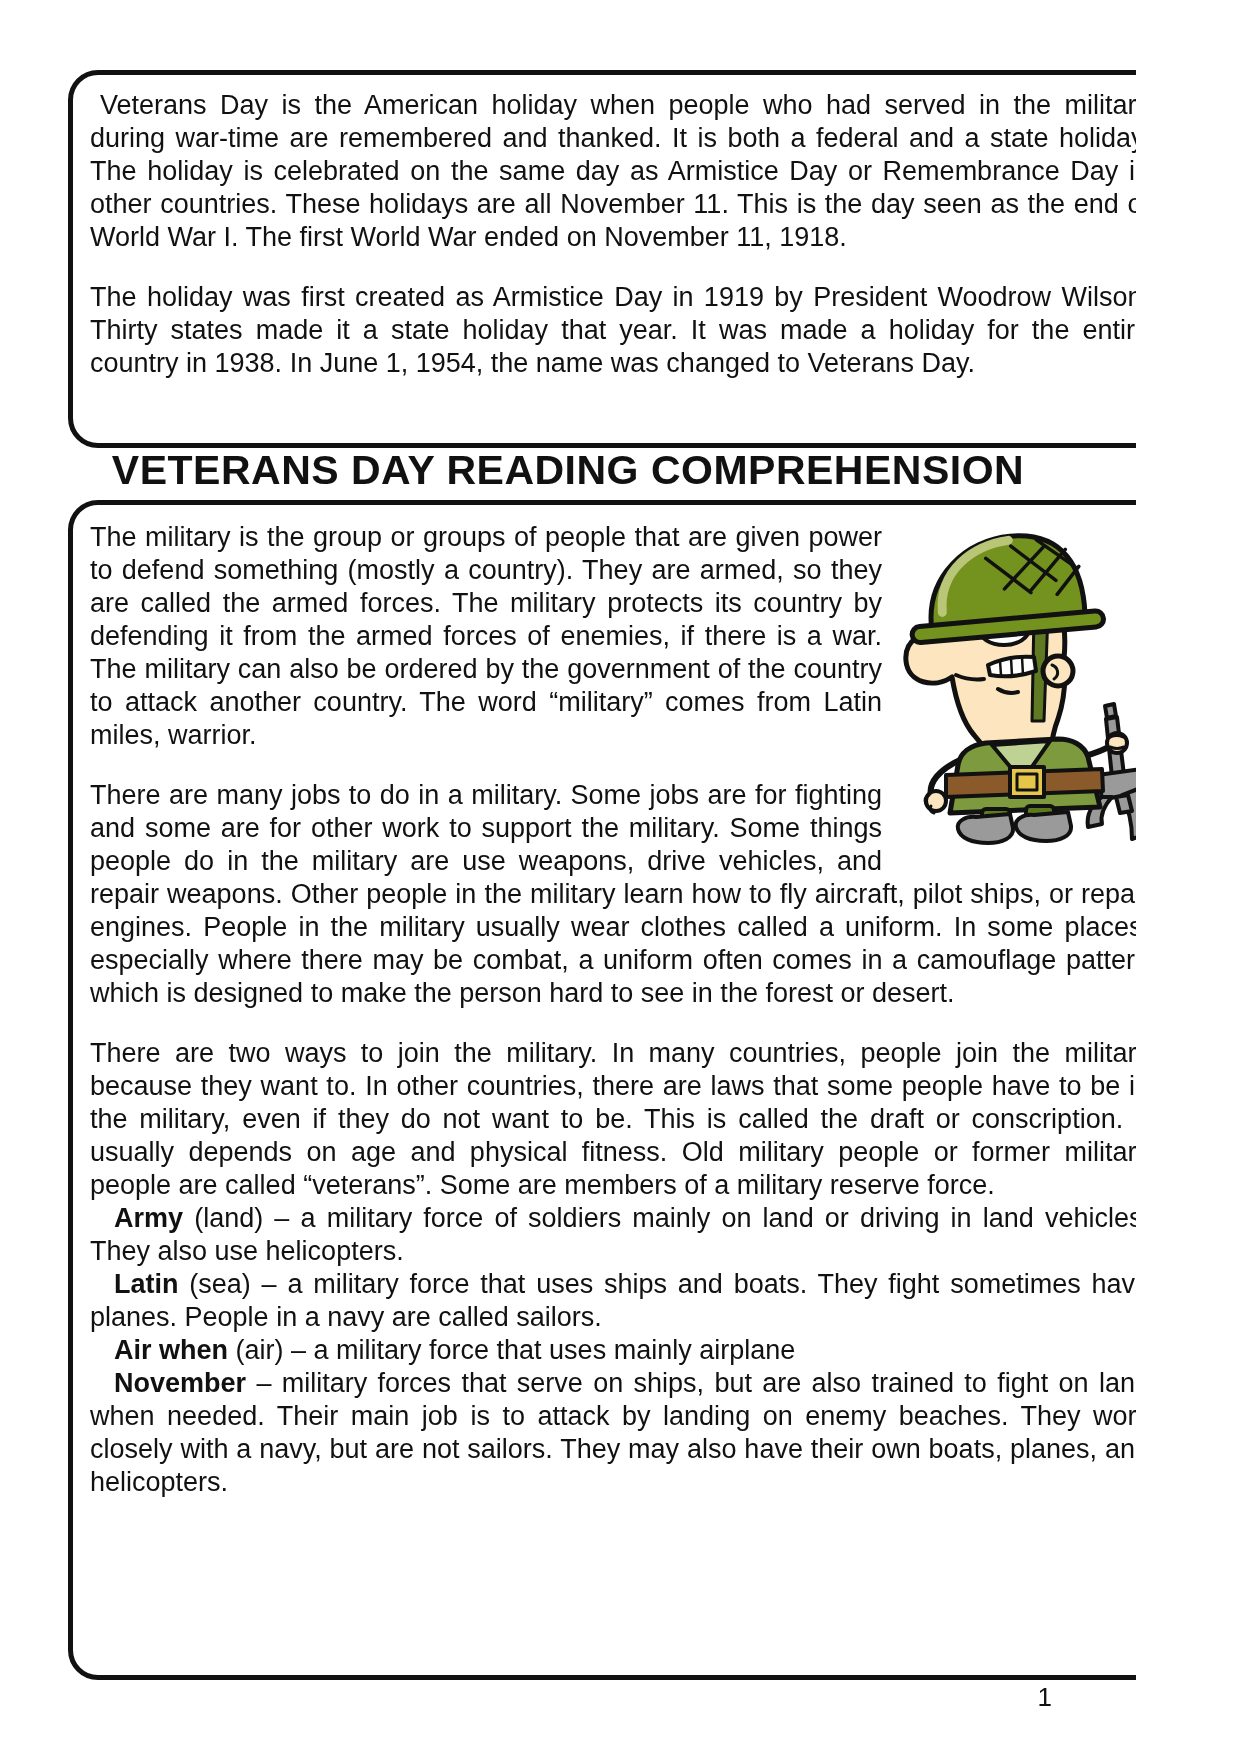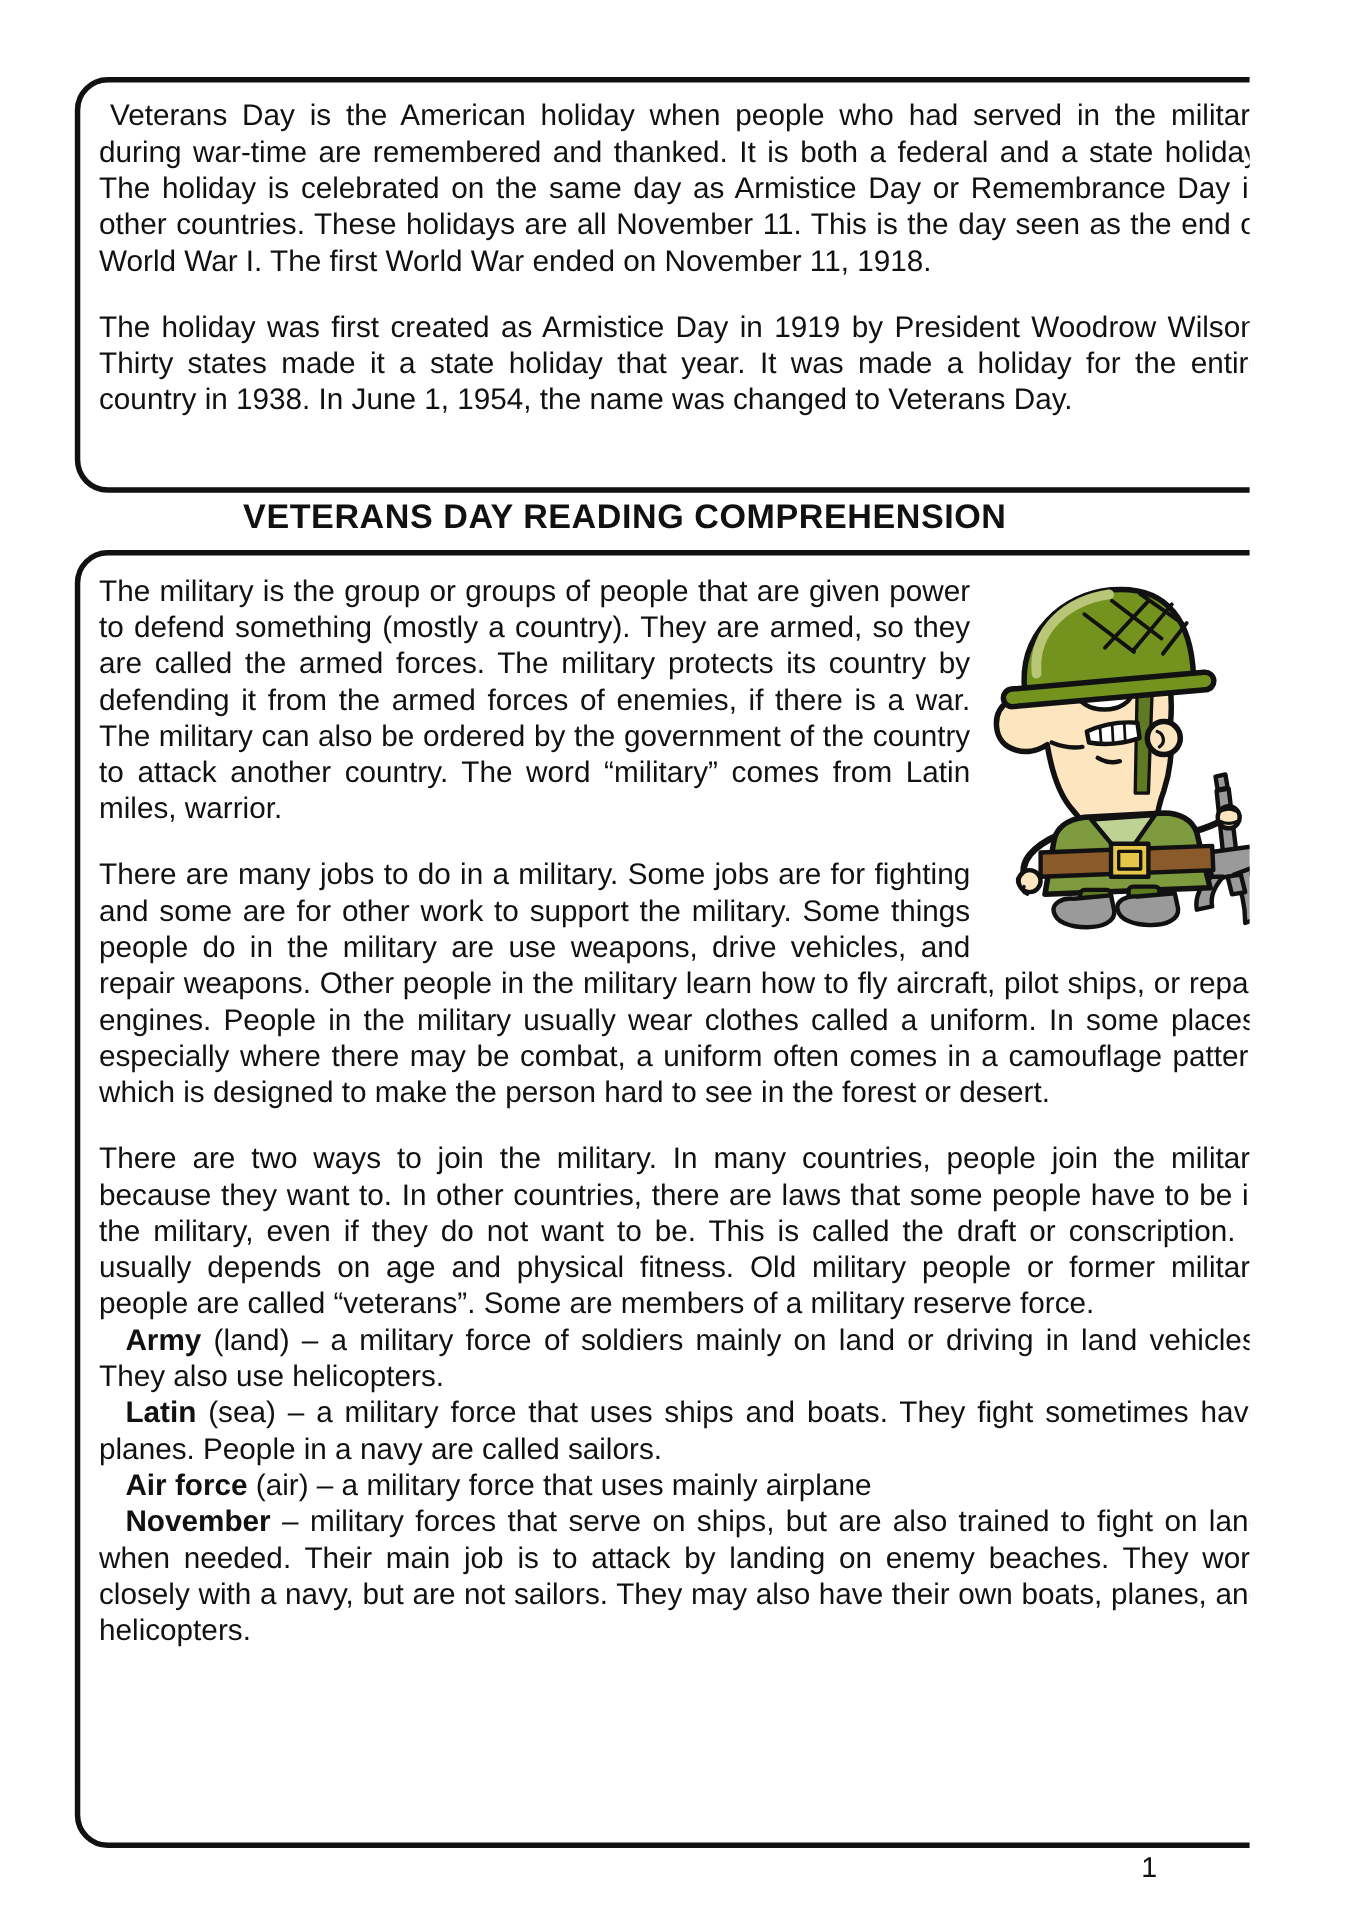--- a/index.html
+++ b/index.html
@@ -18,21 +18,21 @@
   .intro-box{top:70px;height:378px;padding:14px 17px 0 17px;}
   .reading-box{top:500px;height:1180px;padding:16px 17px 0 17px;}
 
   .para{margin:0;font-size:27px;line-height:33px;text-align:justify;color:var(--ink);}
   .para.gap{margin-top:27px;}
   .para.indent{text-indent:10px;}
   .branch{margin:0;font-size:27px;line-height:33px;text-align:justify;}
   .branch b{font-weight:bold;margin-left:24px;}
 
   .page-title{position:absolute;left:0;right:0;top:452px;margin:0;text-align:center;
-        font-size:31px;line-height:36px;font-weight:bold;letter-spacing:0.5px;color:var(--ink);}
+        font-size:41px;line-height:36px;font-weight:bold;letter-spacing:0.5px;color:var(--ink);}
 
   .soldier{float:right;width:254px;height:334px;margin:2px 0 6px 14px;padding:0;}
   .soldier svg{display:block;width:250px;height:320px;margin:6px 0 0 4px;}
 
   .footer-site{position:absolute;left:0;right:0;top:1696px;text-align:center;
         font-size:30px;font-weight:bold;color:var(--ink);}
   .footer-page{position:absolute;top:1682px;right:84px;font-size:26px;color:var(--ink);}
 
   
   .c-helmet{fill:var(--helmet-green);} .c-skin{fill:var(--skin);}
@@ -116,20 +116,20 @@
     </figure>
 
     <p class="para">The military is the group or groups of people that are given power to defend something (mostly a country). They are armed, so they are called the armed forces. The military protects its country by defending it from the armed forces of enemies, if there is a war. The military can also be ordered by the government of the country to attack another country. The word “military” comes from Latin miles, warrior.</p>
     <p class="para gap">There are many jobs to do in a military. Some jobs are for fighting and some are for other work to support the military. Some things people do in the military are use weapons, drive vehicles, and repair weapons. Other people in the military learn how to fly aircraft, pilot ships, or repair engines. People in the military usually wear clothes called a uniform. In some places, especially where there may be combat, a uniform often comes in a camouflage pattern which is designed to make the person hard to see in the forest or desert.</p>
     <p class="para gap">There are two ways to join the military. In many countries, people join the military because they want to. In other countries, there are laws that some people have to be in the military, even if they do not want to be. This is called the draft or conscription. It usually depends on age and physical fitness. Old military people or former military people are called “veterans”. Some are members of a military reserve force.</p>
 
     <p class="branch"><b>Army</b><span> (land) – a military force of soldiers mainly on land or driving in land vehicles. They also use helicopters.</span></p>
 
     <p class="branch"><b>Latin</b><span> (sea) – a military force that uses ships and boats. They fight sometimes have planes. People in a navy are called sailors.</span></p>
 
-    <p class="branch"><b>Air force</b><span> (air) – a military force that uses mainly airplane</span></p>
+    <p class="branch"><b>Air when</b><span> (air) – a military force that uses mainly airplane</span></p>
 
     <p class="branch"><b>November</b><span> – military forces that serve on ships, but are also trained to fight on land when needed. Their main job is to attack by landing on enemy beaches. They work closely with a navy, but are not sailors. They may also have their own boats, planes, and helicopters.</span></p>
   </section>
 
   <div class="footer-page">1</div>
 
 </div>
 
 </body></html>

